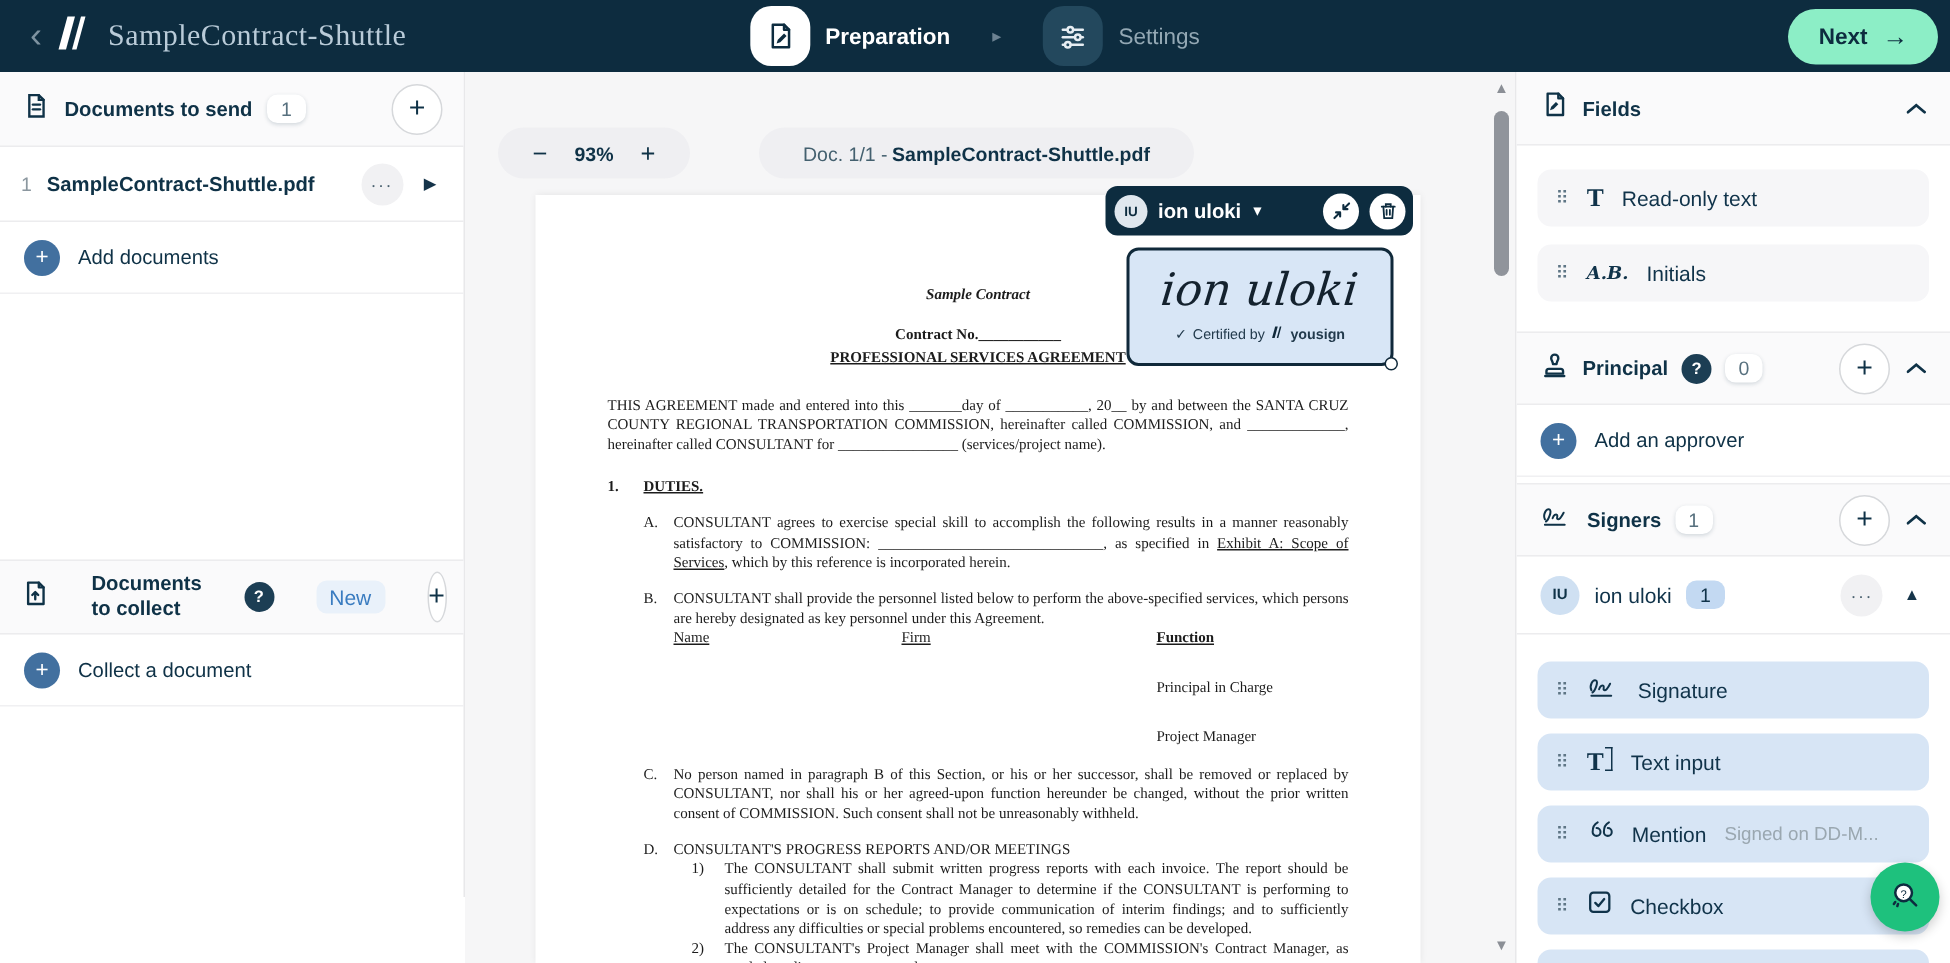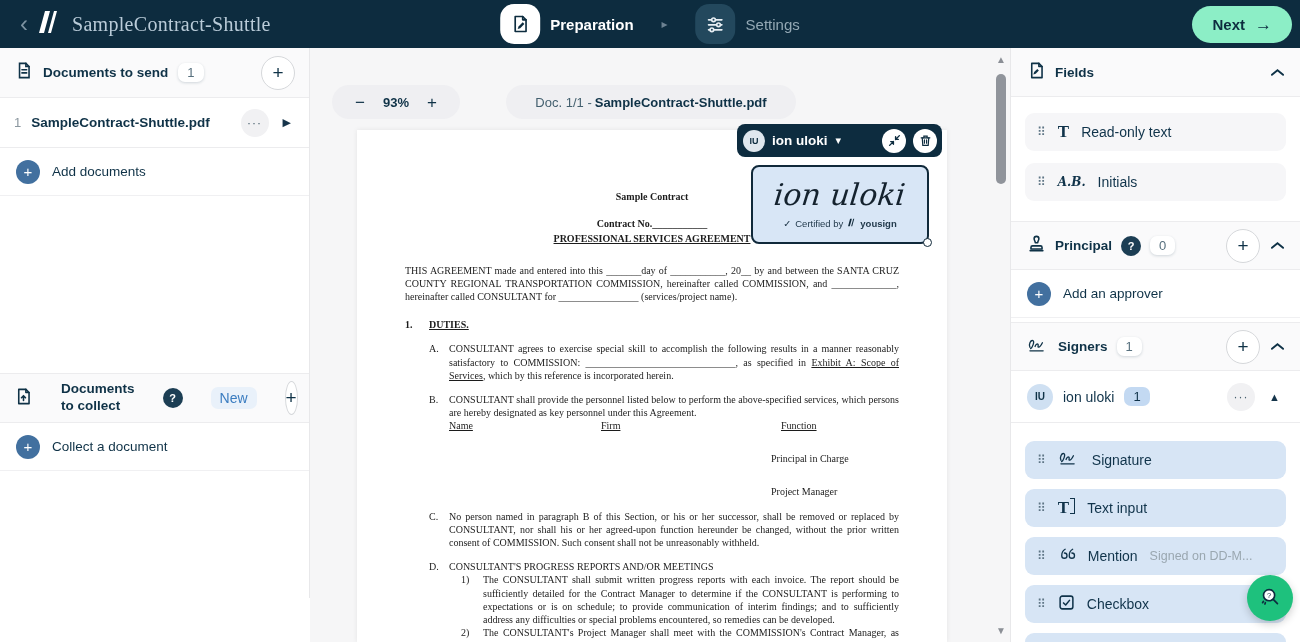--- a/index.html
+++ b/index.html
@@ -56,34 +56,34 @@
 
   
   .vscroll { position:absolute; right:2px; top:0; width:14px; height:594px; }
   .vs-arrow { position:absolute; left:1px; width:12px; color:#8b8f96; font-size:10px; background:none; border:none; cursor:pointer; }
   .vs-up { top:6px; } .vs-down { bottom:6px; }
   .vs-thumb { position:absolute; left:2px; top:26px; width:10px; height:110px; border-radius:5px; background:#90949b; cursor:pointer; }
 
   
   .doc-body { font-family:"Liberation Serif", serif; font-size:10px; line-height:1.32; color:#1c1c1c; padding:60px 48px 0 48px; text-align:justify; }
   .t-center { text-align:center; }
-  .doc-title { font-weight:700; margin-bottom:14px; }
+  .doc-title { font-weight:700; font-style:italic; margin-bottom:14px; }
   .doc-cno { font-weight:700; margin-bottom:2px; }
   .doc-head { font-weight:700; text-decoration:underline; }
   .u { text-decoration:underline; }
   .intro { margin-top:18px; }
   .sec { margin-top:15px; display:flex; gap:10px; }
   .sec-num { font-weight:700; flex:none; width:14px; }
   .sec-body { flex:1; }
   .sec-t { font-weight:700; text-decoration:underline; }
   .sub { display:flex; gap:7px; margin-top:11px; }
   .sub-l { flex:none; width:13px; }
   .sub-b { flex:1; }
   .ptable { position:relative; height:13px; }
-  .ptable .c1 { position:absolute; left:0; } .ptable .c2 { position:absolute; left:152px; } .ptable .c3 { position:absolute; left:332px; }
+  .ptable .c1 { position:absolute; left:0; } .ptable .c2 { position:absolute; left:152px; } .ptable .c3 { position:absolute; left:322px;font-weight:bold; }
   .roles { margin-left:322px; text-align:left;margin-top:20px; }
   .subsub { display:flex; gap:7px; margin-left:12px; }
   .subsub .sub-l { width:15px; }
   .dtitle { text-transform:none; }
 
   
   .sig-toolbar { position:absolute; left:427px; top:76px; width:205px; height:33px; background:#0d2c3f; border-radius:8px; display:flex; align-items:center; gap:7px; padding:0 5px 0 6px; z-index:10; }
   .sig-avatar { width:22px; height:22px; border-radius:50%; background:#dfe7ee; color:#0d2c3f; font-size:9px; font-weight:700; display:flex; align-items:center; justify-content:center; }
   .sig-name { color:#fff; font-size:13.5px; font-weight:700; }
   .sig-caret { color:#fff; font-size:11px; margin-left:1px; cursor:pointer; background:none; border:none; }

